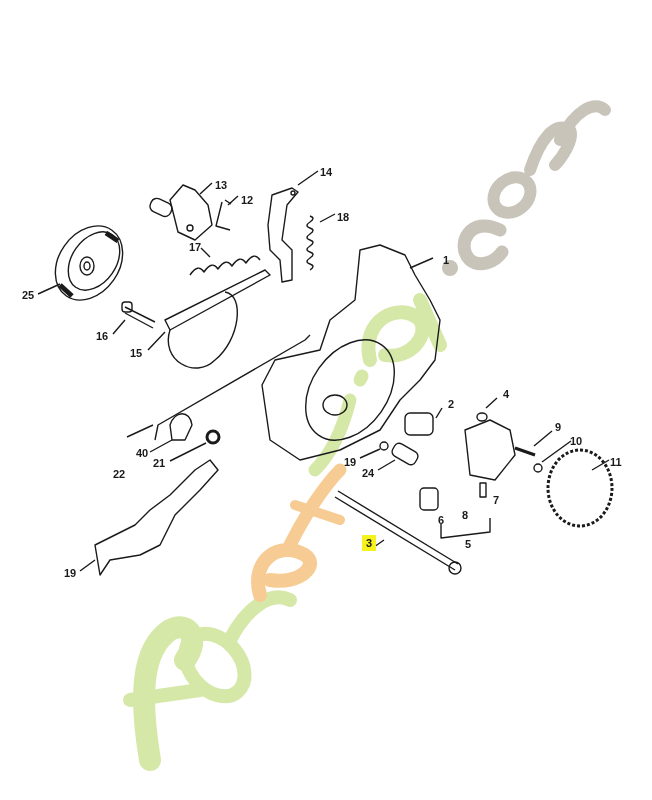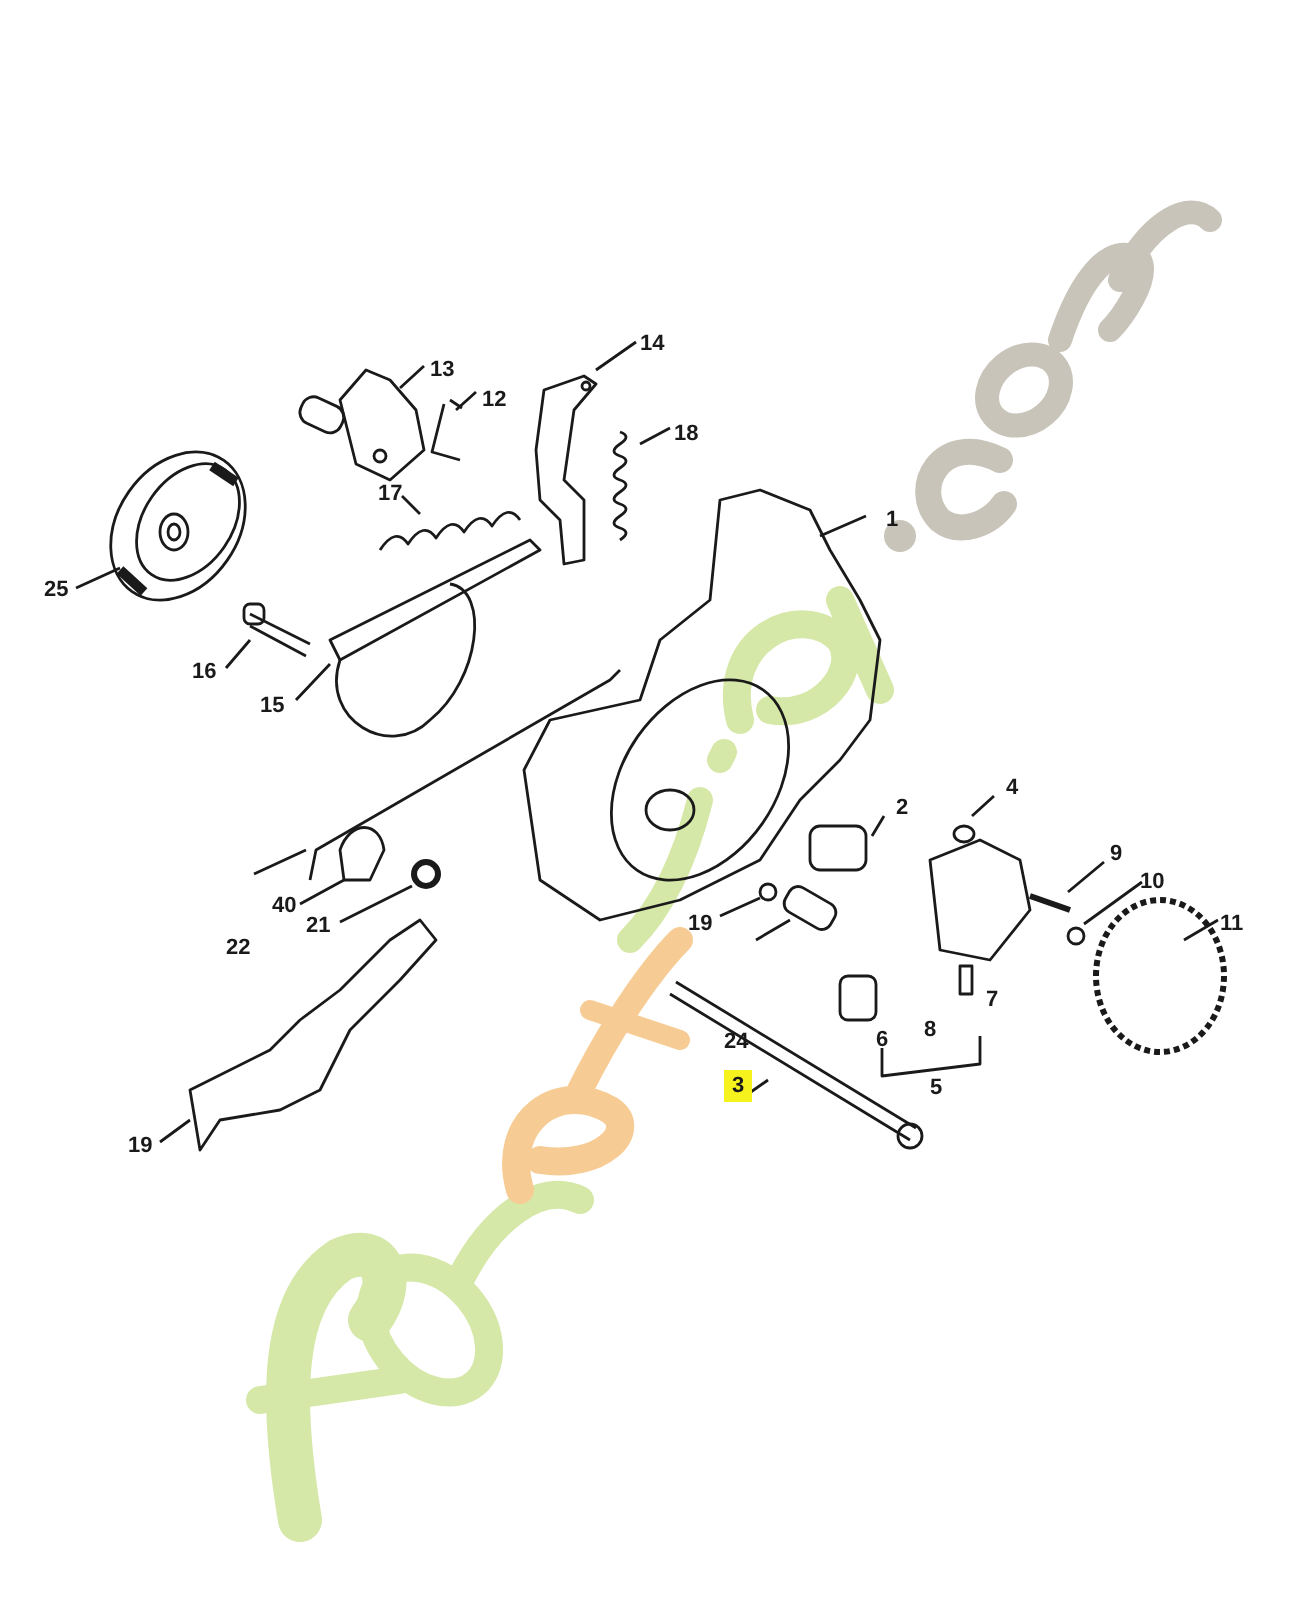--- a/index.html
+++ b/index.html
@@ -143,15 +143,15 @@
   <span class="callout" style="left:320px;top:165px;">14</span>
   <span class="callout" style="left:130px;top:346px;">15</span>
   <span class="callout" style="left:96px;top:329px;">16</span>
   <span class="callout" style="left:189px;top:240px;">17</span>
   <span class="callout" style="left:337px;top:210px;">18</span>
   <span class="callout" style="left:64px;top:566px;">19</span>
   <span class="callout" style="left:136px;top:446px;">40</span>
   <span class="callout" style="left:153px;top:456px;">21</span>
   <span class="callout" style="left:113px;top:432px;margin-top:35px;">22</span>
   <span class="callout" style="left:344px;top:455px;">19</span>
-  <span class="callout" style="left:362px;top:466px;margin-top:48px;">24</span>
+  <span class="callout" style="left:362px;top:466px;">24</span>
   <span class="callout" style="left:22px;top:288px;">25</span>
 </div>
 
 </body></html>

